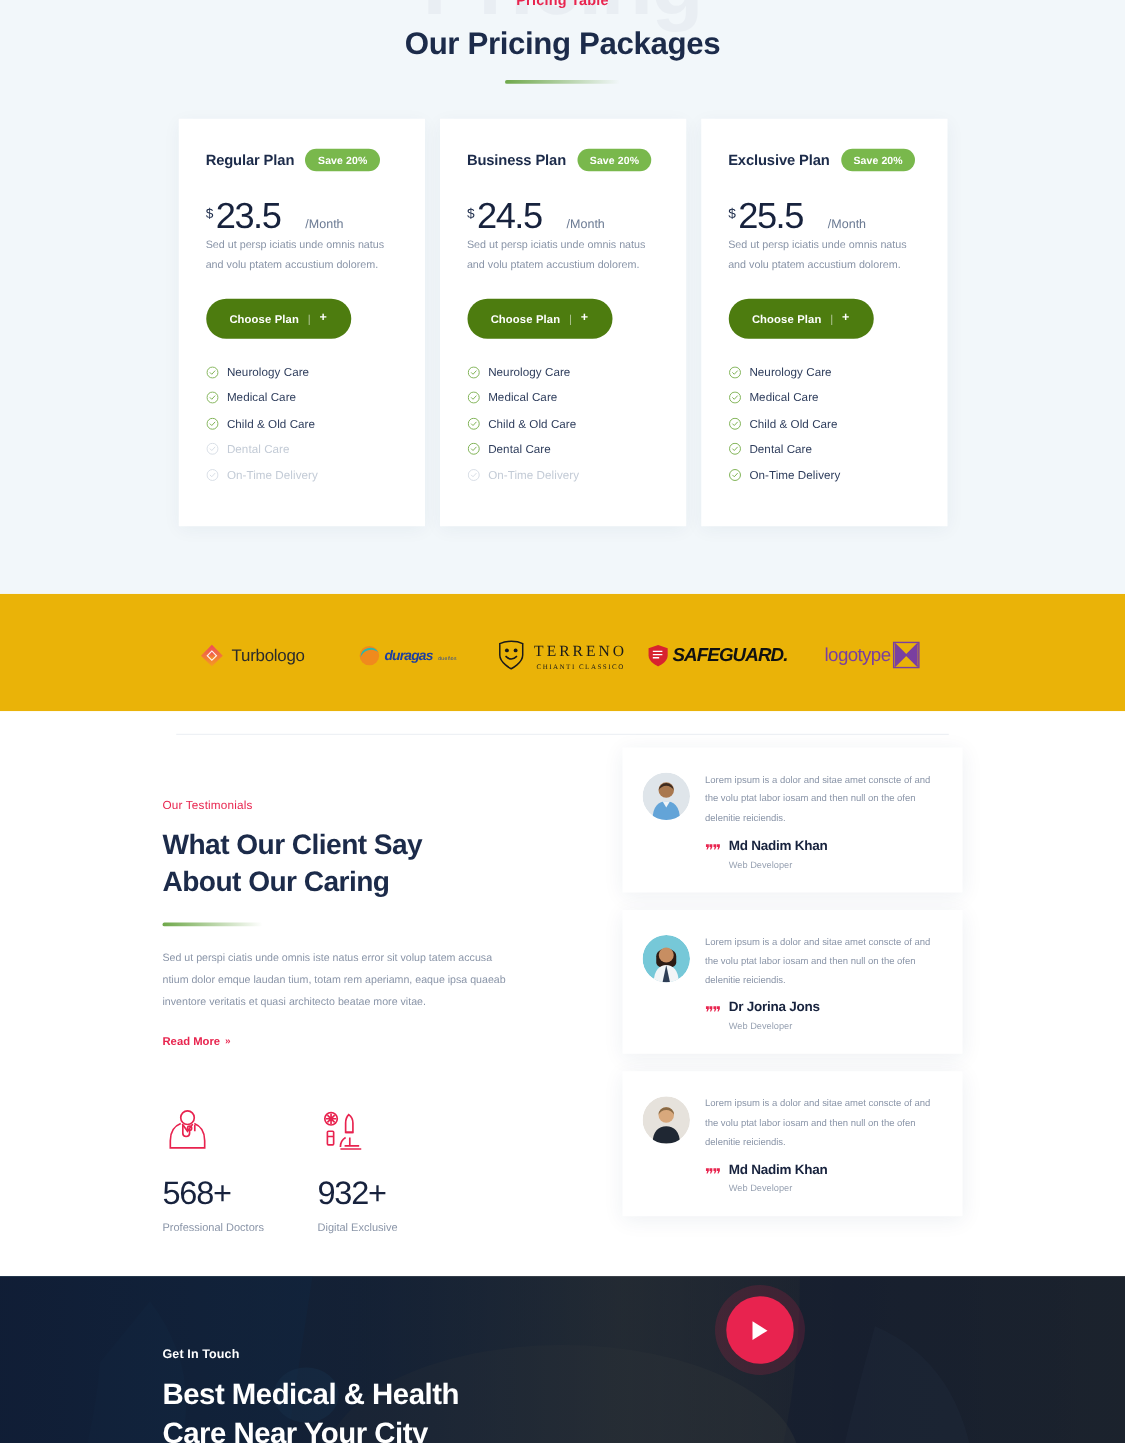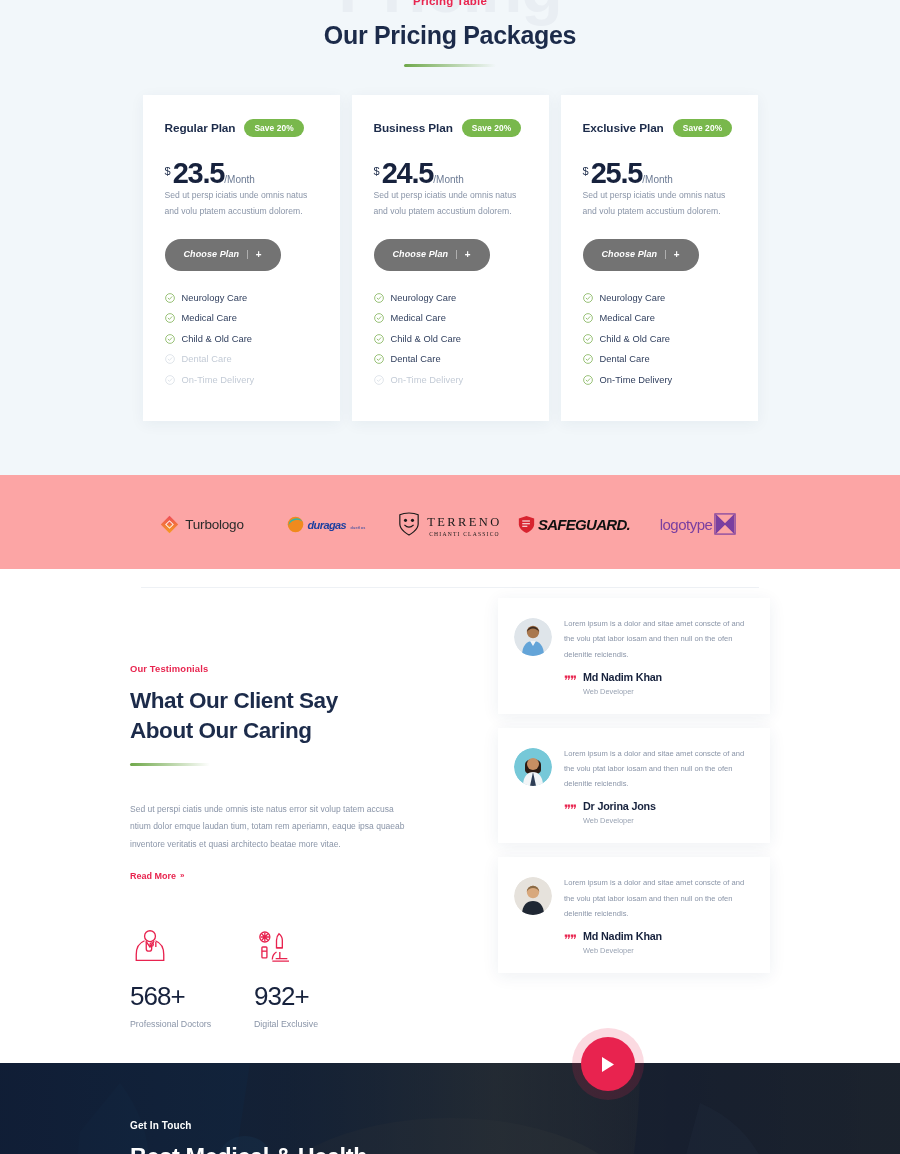--- a/index.html
+++ b/index.html
@@ -52,43 +52,43 @@
   }
   .card-head { display:flex; align-items:center; gap:9px; }
   .plan-name { font-size:11.8px; font-weight:bold; color:#1c2b4a; letter-spacing:-.1px; }
   .save-badge {
     background:#79b84c; color:#ffffff; font-size:8.4px; font-weight:bold;
     padding:4px 10px 4.5px; border-radius:20px; letter-spacing:.1px;
     white-space:nowrap;
   }
   .price-row { margin-top:22px; display:flex; align-items:baseline; }
   .currency { font-size:11px; color:#1c2b4a; font-weight:normal; margin-right:2px; position:relative; top:-8px; }
-  .price-num { font-size:29px; font-weight:bold; color:#17223d; letter-spacing:-1.2px; line-height:1; }
-  .per { font-size:10px; color:#6b7a93; margin-left:0; }
+  .price-num { font-size:29px; font-weight:normal; color:#17223d; letter-spacing:-1.2px; line-height:1; }
+  .per { font-size:10px; color:#6b7a93; margin-left:20px; }
   .card-desc { font-size:8.6px; line-height:1.85; color:#8a95a8; }
   .choose-btn {
-    margin-top:19px; display:inline-flex; align-items:flex-start; gap:7px;
-    background:#737373; color:#fff; border:none; cursor:pointer;
+    margin-top:19px; display:inline-flex; align-items:flex-end; gap:7px;
+    background:#4d7c0f; color:#fff; border:none; cursor:pointer;
     font-size:9px; font-weight:bold; letter-spacing:.1px;
-    padding:10px 19px 11px; border-radius:22px;font-style:italic;
+    padding:10px 19px 11px; border-radius:22px;
   }
   .choose-btn .sep { opacity:.55; font-weight:normal; }
   .choose-btn .plus { font-size:10px; }
 
   .feature-list { margin-top:22px; list-style:none; }
   .feature-list li {
     display:flex; align-items:center; gap:7px;
     font-size:9.3px; color:#2e3d5c; margin-bottom:10.5px; letter-spacing:.05px;
   }
   .feature-list li.off { color:#c3cbd6; }
   .chk { width:10px; height:10px; flex:0 0 10px; display:block; }
 
   
   .brands {
-    background:#fca5a5; padding:34px 0 30px;
+    background:#eab308; padding:34px 0 30px;
     display:flex; align-items:center; justify-content:center; gap:0;
   }
   .brand { width:124px; display:flex; align-items:center; justify-content:center; height:30px; }
   .brand-turbologo { display:flex; align-items:center; gap:6px; }
   .brand-turbologo .t-txt { font-size:13.5px; color:#2b2b2b; letter-spacing:-.2px; }
   .brand-duragas { display:flex; align-items:center; gap:4px; }
   .brand-duragas .d-txt {
     font-size:11px; font-weight:bold; font-style:italic; color:#1c3fa0; letter-spacing:-.6px;
   }
   .brand-duragas .d-sub { font-size:4px; color:#1c3fa0; letter-spacing:.3px; }
@@ -105,30 +105,30 @@
   .testimonials { background:#ffffff; position:relative; padding:18px 0 34px; }
   .tm-divider-top { width:618px; height:1px; background:#eef1f5; margin:0 auto 0; }
   .tm-wrap { width:640px; margin:0 auto; position:relative; display:flex; }
   .watermark-fb {
     position:absolute; left:-6px; top:16px;
     font-size:84px; font-weight:bold; color:#f3f4f6;
     letter-spacing:-3px; line-height:1; z-index:0; pointer-events:none;
     white-space:nowrap;
   }
   .tm-left { width:300px; position:relative; z-index:2; padding-top:50px; }
-  .tm-eyebrow { color:#e8254f; font-size:9.4px; font-weight:bold; letter-spacing:.15px;margin-top:25px; }
+  .tm-eyebrow { color:#e8254f; font-size:9.4px; font-weight:normal; letter-spacing:.15px; }
   .tm-title {
     margin-top:12px; font-size:22.5px; font-weight:bold; color:#1c2b4a;
     line-height:1.34; letter-spacing:-.45px;
   }
   .tm-divider {
     width:80px; height:3px; margin-top:16px;
     background:linear-gradient(to right,#6fa84a,rgba(160,200,130,0)); border-radius:2px;
   }
-  .tm-body { margin-top:35px; font-size:8.5px; line-height:2.08; color:#8a95a8; width:285px; }
+  .tm-body { margin-top:17px; font-size:8.5px; line-height:2.08; color:#8a95a8; width:285px; }
   .read-more {
     margin-top:17px; display:inline-flex; align-items:center; gap:4px;
     color:#e8254f; font-size:9px; font-weight:bold; text-decoration:none; cursor:pointer;
   }
   .read-more .arr { font-size:8px; }
 
   .stats { display:flex; gap:24px; margin-top:40px; }
   .stat { width:100px; }
   .stat-icon { height:44px; display:flex; align-items:flex-end; }
   .stat-num {

